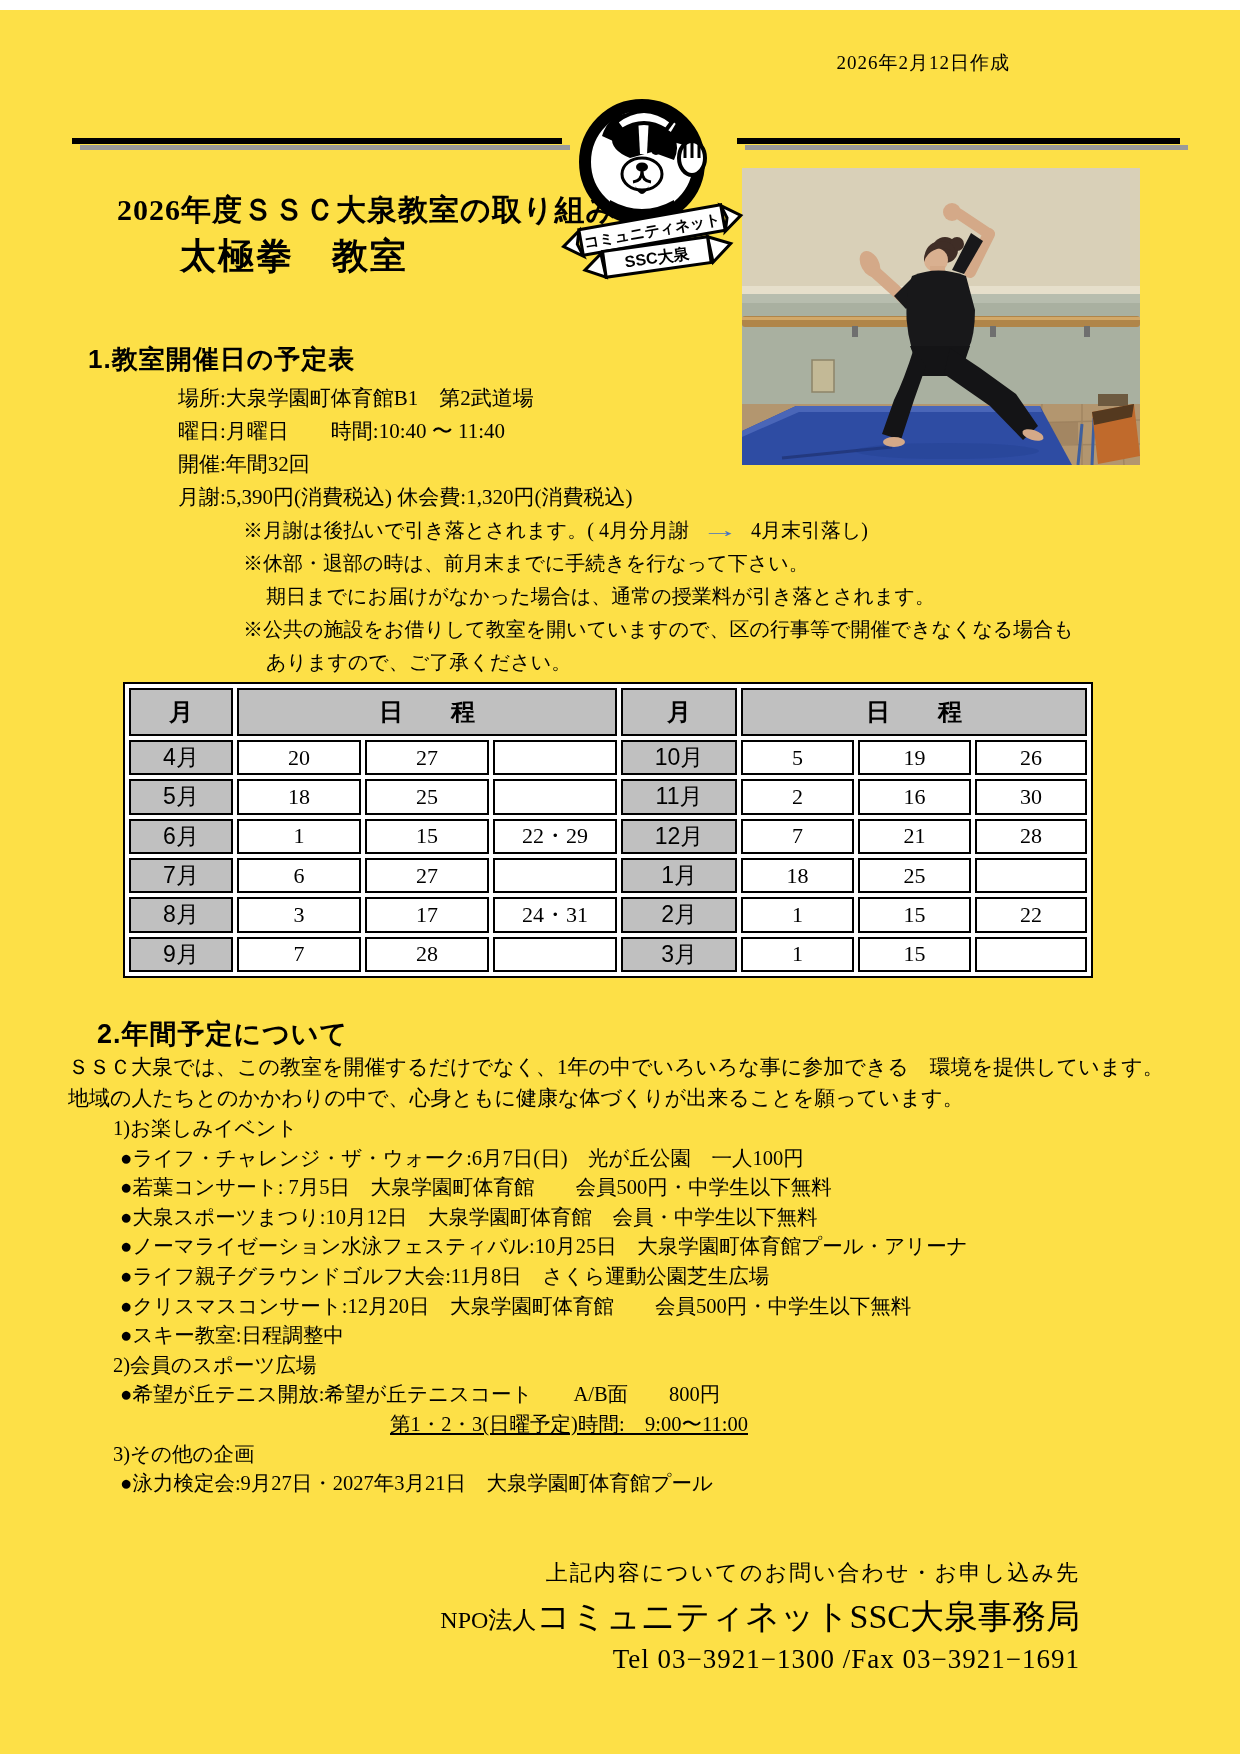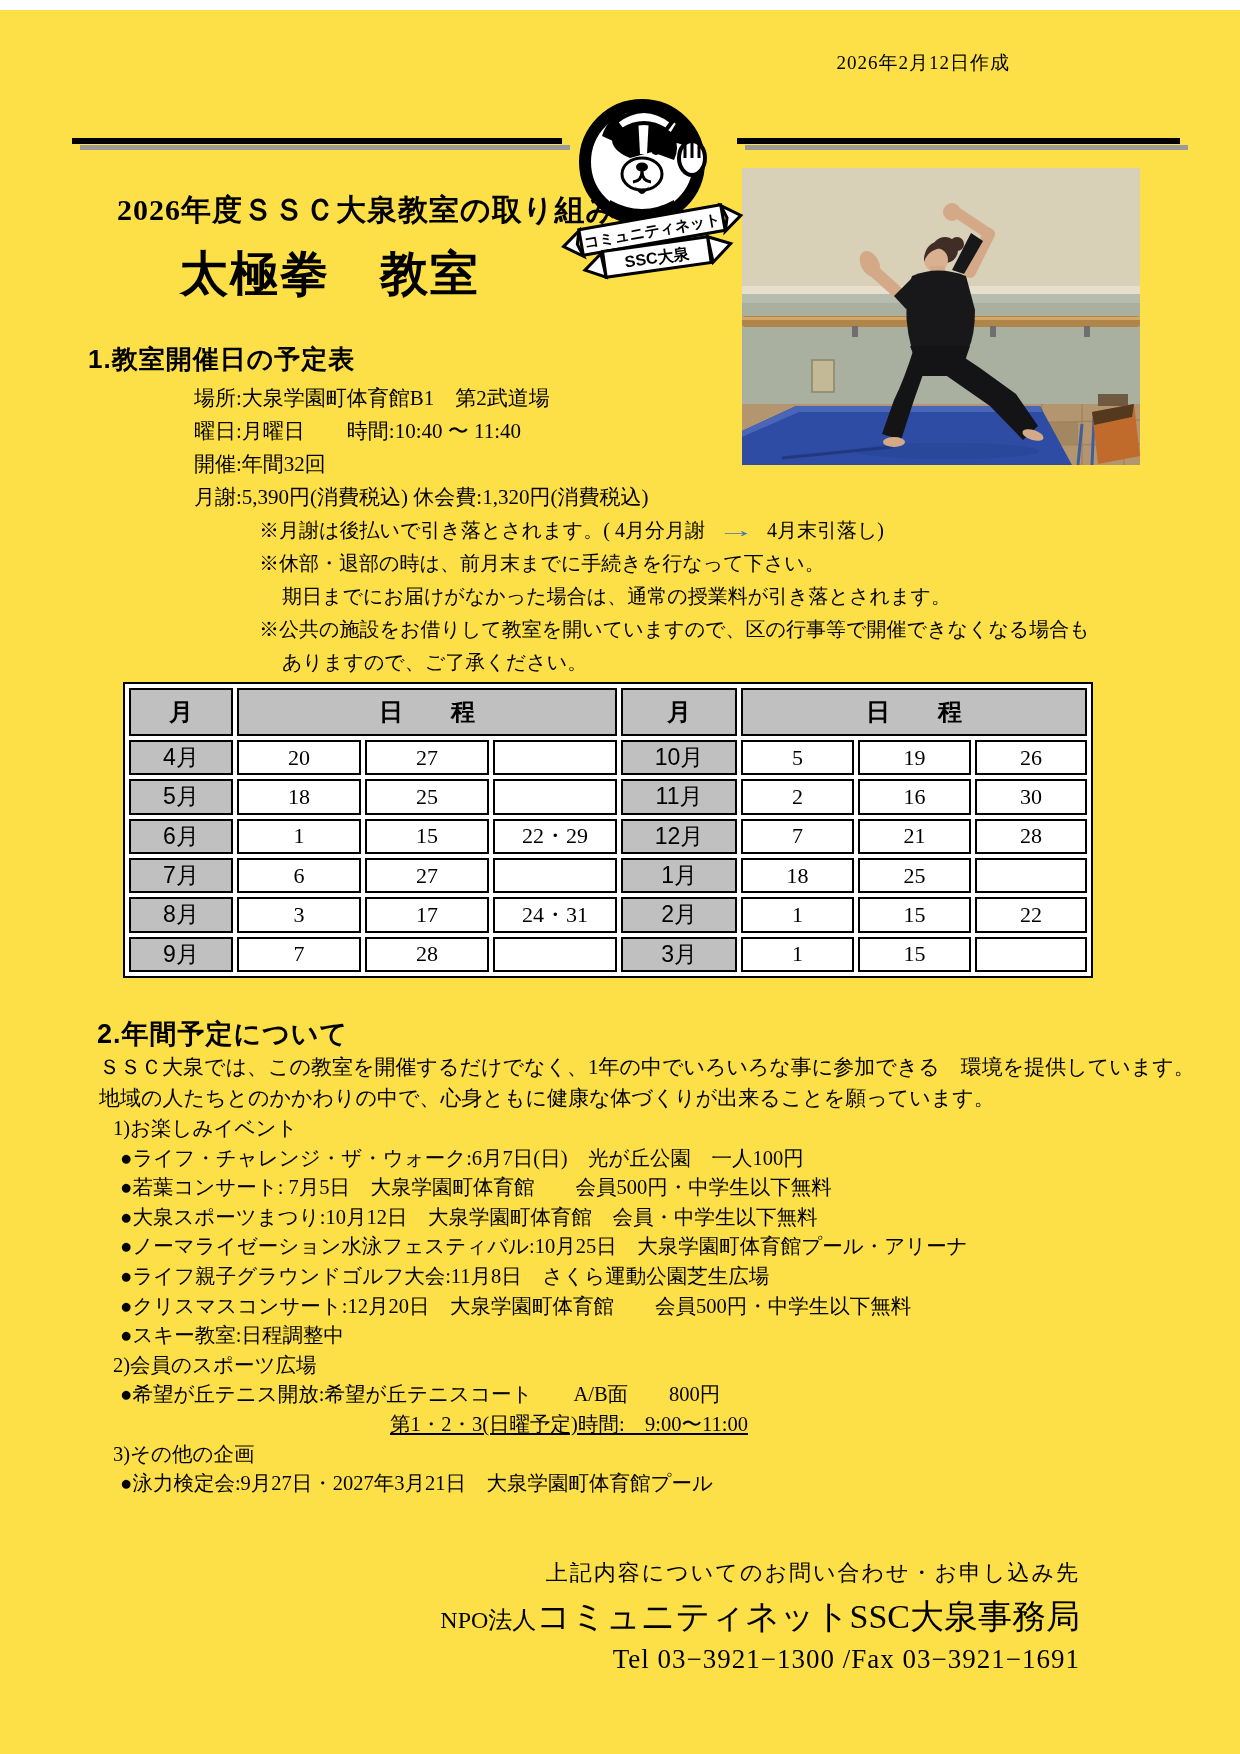--- a/index.html
+++ b/index.html
@@ -11,48 +11,48 @@
   .rule{position:absolute;height:6px;background:#000;}
   .rule-shadow{position:absolute;height:5px;background:#9a9a9a;}
   .rule-left{left:72px;top:128px;width:490px;}
   .rule-left-sh{left:80px;top:135px;width:490px;}
   .rule-right{left:737px;top:128px;width:443px;}
   .rule-right-sh{left:745px;top:135px;width:443px;}
 
   .logo{position:absolute;left:552px;top:84px;width:200px;height:192px;z-index:3;}
 
   .doc-title{position:absolute;left:117px;top:180px;font-size:30px;font-weight:600;letter-spacing:1px;}
-  .doc-subtitle{position:absolute;left:180px;top:232px;font-size:48px;font-weight:bold;letter-spacing:2px;
+  .doc-subtitle{position:absolute;left:180px;top:222px;font-size:36px;font-weight:bold;letter-spacing:2px;
         font-family:"Liberation Sans","DejaVu Sans",sans-serif;}
 
   .photo{position:absolute;left:742px;top:158px;width:398px;height:297px;}
   .photo svg{display:block;width:100%;height:100%;}
 
   .s1-heading{position:absolute;left:88px;top:332px;font-size:26px;font-weight:bold;
         font-family:"Liberation Sans","DejaVu Sans",sans-serif;letter-spacing:1px;}
-  .s1-lines{position:absolute;left:16px;top:372px;width:1080px;line-height:33px;font-size:21px;}
+  .s1-lines{position:absolute;left:0;top:372px;width:1080px;line-height:33px;font-size:21px;}
   .s1-lines .detail{padding-left:178px;}
   .s1-lines .note{padding-left:243px;font-size:20px;}
   .s1-lines .cont{padding-left:266px;font-size:20px;}
   .arrow{display:inline-block;transform:scaleX(1.9);margin:0 16px;font-weight:bold;color:var(--arrow-blue,#4472C4);}
 
   .schedule-wrap{position:absolute;left:123px;top:672px;width:966px;height:296px;}
   table.schedule{width:100%;height:100%;border-collapse:separate;border-spacing:4px;
         border:2px solid #000;background:#fff;table-layout:fixed;}
   table.schedule th,table.schedule td{border:2px solid #000;text-align:center;vertical-align:middle;padding:0;}
   .sched-head{background:var(--table-gray,#C0C0C0);font-size:24px;font-weight:bold;
         font-family:"Liberation Sans","DejaVu Sans",sans-serif;height:44px;}
   td.month-cell{background:var(--table-gray,#C0C0C0);font-size:23px;font-weight:normal;
         font-family:"Liberation Sans","DejaVu Sans",sans-serif;}
   td.date-cell{font-size:22px;font-family:"Liberation Serif","DejaVu Serif",serif;}
 
   .s2-heading{position:absolute;left:97px;top:1006px;font-size:27px;font-weight:bold;
         font-family:"Liberation Sans","DejaVu Sans",sans-serif;letter-spacing:1px;}
   .s2-intro{position:absolute;left:0;top:1042px;width:1240px;line-height:31px;font-size:21px;}
-  .s2-intro div{padding-left:99px;}
+  .s2-intro div{padding-left:68px;}
   .s2-blocks{position:absolute;left:0;top:1104px;width:1048px;line-height:29.6px;font-size:20.5px;}
   .s2-blocks .sub{padding-left:113px;}
   .s2-blocks .item{padding-left:120px;}
   .s2-blocks .indent{padding-left:390px;text-decoration:underline;}
 
   .footer{position:absolute;left:0;top:1548px;width:1080px;text-align:right;}
   .footer-line1{font-size:22px;letter-spacing:2px;}
   .footer-line2{margin-top:6px;}
   .org-prefix{font-size:24px;}
   .org-name{font-size:34px;}

